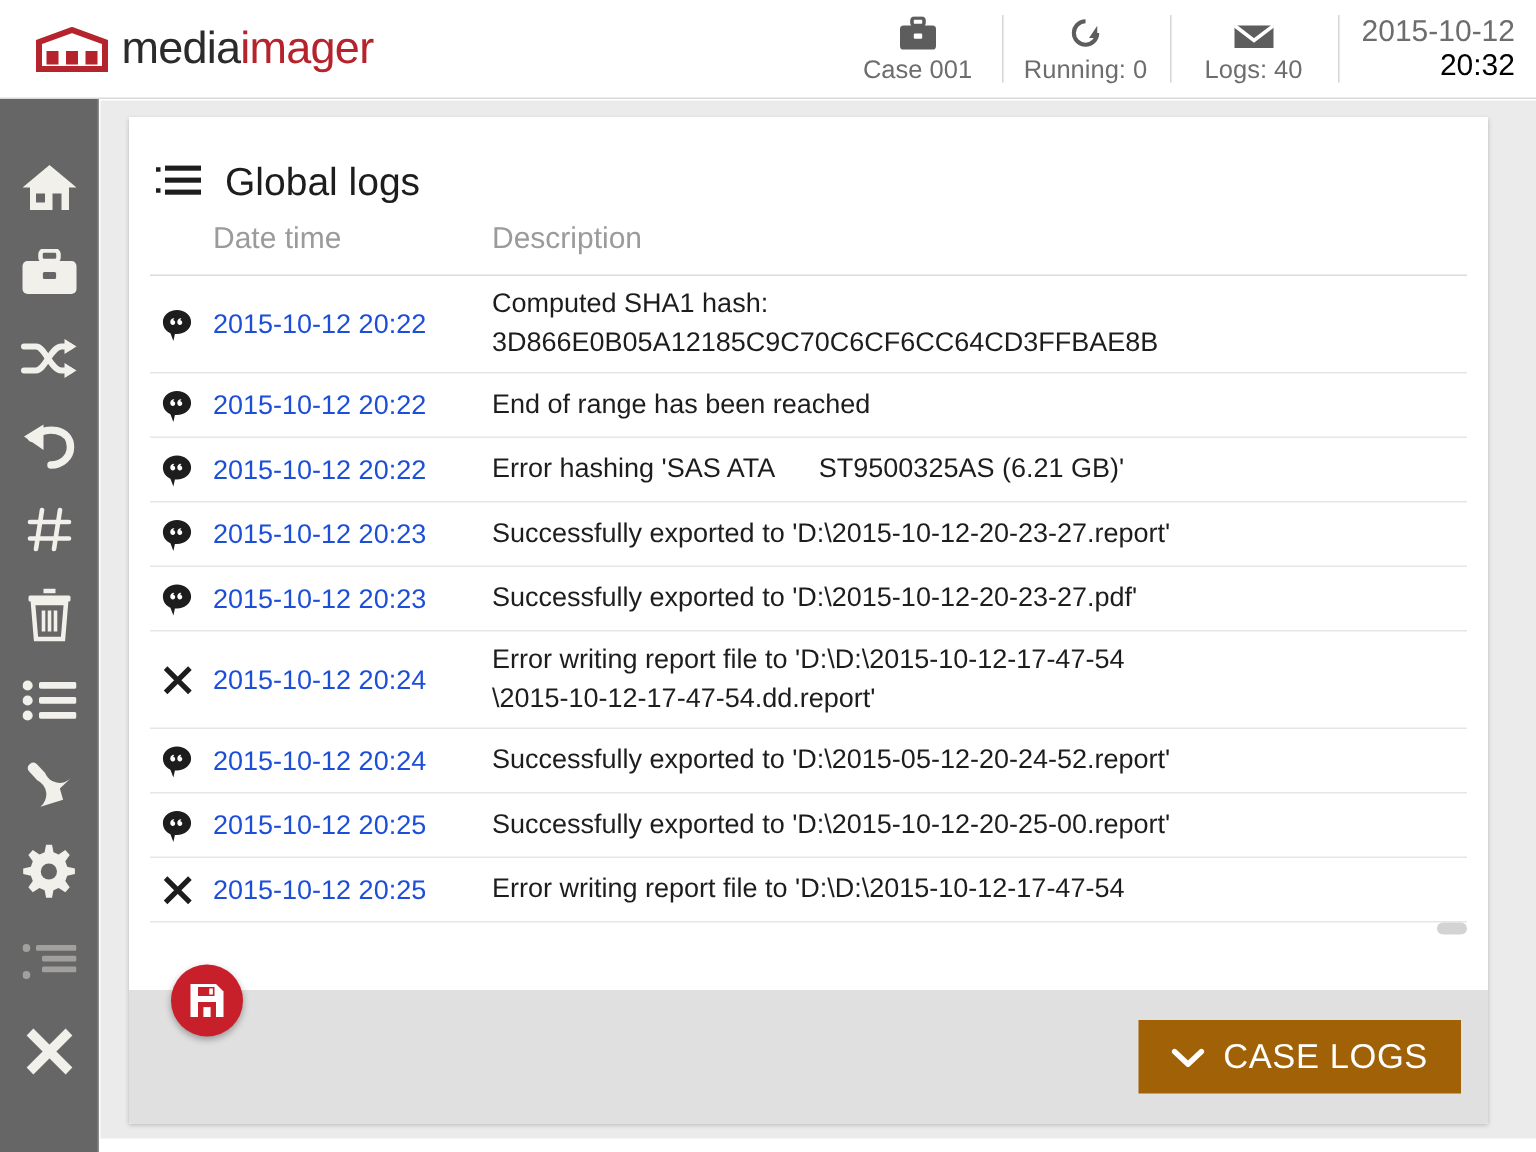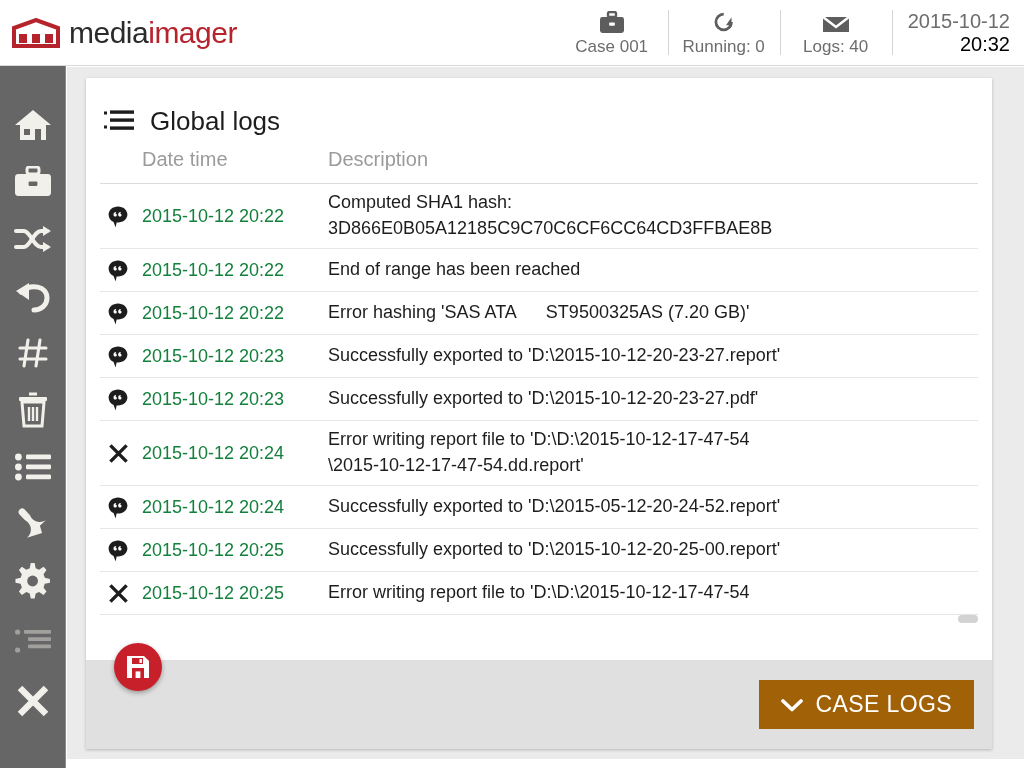--- a/index.html
+++ b/index.html
@@ -15,21 +15,21 @@
 
   
   .topbar {
     position: absolute; left: 0; top: 0; width: 1024px; height: 66px;
     background: #ffffff;
     border-bottom: 1px solid #d9d9d9;
     display: flex; align-items: center;
   }
   .logo-wrap {
     display: flex; align-items: flex-start; gap: 9px;
-    margin-left: 12px;
+    margin-left: 24px;
   }
   .logo-mark { width: 48px; height: 30px; display: block; }
   .logo-text {
     font-size: 30px; letter-spacing: -0.5px; font-weight: 400;
     white-space: nowrap; line-height: 1;
   }
   .logo-text .t1 { color: #2b2b2b; }
   .logo-text .t2 { color: #b5232c; }
 
   .status-group {
@@ -124,21 +124,21 @@
     display: flex; align-items: center;
     border-bottom: 1px solid #e6e6e6;
     min-height: 43px;
     padding: 6px 0;
   }
   .log-row .col-icon {
     display: flex; align-items: center; justify-content: center;
     padding-top: 1px;
   }
   .log-row .col-date {
-    font-size: 18px; color: #15803d; padding-left: 6px; white-space: nowrap;
+    font-size: 18px; color: #1d4ed8; padding-left: 6px; white-space: nowrap;
   }
   .log-row .col-desc {
     font-size: 18px; color: #1d1d1d;
     white-space: pre-wrap; line-height: 1.42;
     padding-right: 8px;
   }
   .log-row.tall { min-height: 65px; }
 
   .hscroll-thumb {
     position: absolute; right: 0; bottom: 4px;
@@ -369,21 +369,21 @@
               <div class="col-desc">End of range has been reached</div>
             </div>
             <div class="log-row">
               <div class="col-icon">
                 <svg width="20" height="22" viewBox="0 0 20 22">
                   <path d="M10,0.6 C15.2,0.6 19.4,4.2 19.4,8.6 C19.4,13 15.2,16.6 10,16.6 L8.6,16.6 L7.6,21.4 L5.6,16.1 C2.4,14.7 0.6,11.9 0.6,8.6 C0.6,4.2 4.8,0.6 10,0.6 Z" fill="#1d1d1d"></path>
                   <path d="M7.3,6.1 C6.1,6.6 5.5,7.5 5.5,8.7 C5.5,9.8 6.2,10.6 7.2,10.6 C8.1,10.6 8.8,9.9 8.8,9.0 C8.8,8.2 8.3,7.6 7.5,7.5 C7.5,7.0 7.9,6.6 8.4,6.3 Z M12.0,6.1 C10.8,6.6 10.2,7.5 10.2,8.7 C10.2,9.8 10.9,10.6 11.9,10.6 C12.8,10.6 13.5,9.9 13.5,9.0 C13.5,8.2 13.0,7.6 12.2,7.5 C12.2,7.0 12.6,6.6 13.1,6.3 Z" fill="#ffffff"></path>
                 </svg>
               </div>
               <div class="col-date">2015-10-12 20:22</div>
-              <div class="col-desc">Error hashing 'SAS ATA      ST9500325AS (7.20 GB)'</div>
+              <div class="col-desc">Error hashing 'SAS ATA      ST9500325AS (6.21 GB)'</div>
             </div>
             <div class="log-row">
               <div class="col-icon">
                 <svg width="20" height="22" viewBox="0 0 20 22">
                   <path d="M10,0.6 C15.2,0.6 19.4,4.2 19.4,8.6 C19.4,13 15.2,16.6 10,16.6 L8.6,16.6 L7.6,21.4 L5.6,16.1 C2.4,14.7 0.6,11.9 0.6,8.6 C0.6,4.2 4.8,0.6 10,0.6 Z" fill="#1d1d1d"></path>
                   <path d="M7.3,6.1 C6.1,6.6 5.5,7.5 5.5,8.7 C5.5,9.8 6.2,10.6 7.2,10.6 C8.1,10.6 8.8,9.9 8.8,9.0 C8.8,8.2 8.3,7.6 7.5,7.5 C7.5,7.0 7.9,6.6 8.4,6.3 Z M12.0,6.1 C10.8,6.6 10.2,7.5 10.2,8.7 C10.2,9.8 10.9,10.6 11.9,10.6 C12.8,10.6 13.5,9.9 13.5,9.0 C13.5,8.2 13.0,7.6 12.2,7.5 C12.2,7.0 12.6,6.6 13.1,6.3 Z" fill="#ffffff"></path>
                 </svg>
               </div>
               <div class="col-date">2015-10-12 20:23</div>
               <div class="col-desc">Successfully exported to 'D:\2015-10-12-20-23-27.report'</div>

